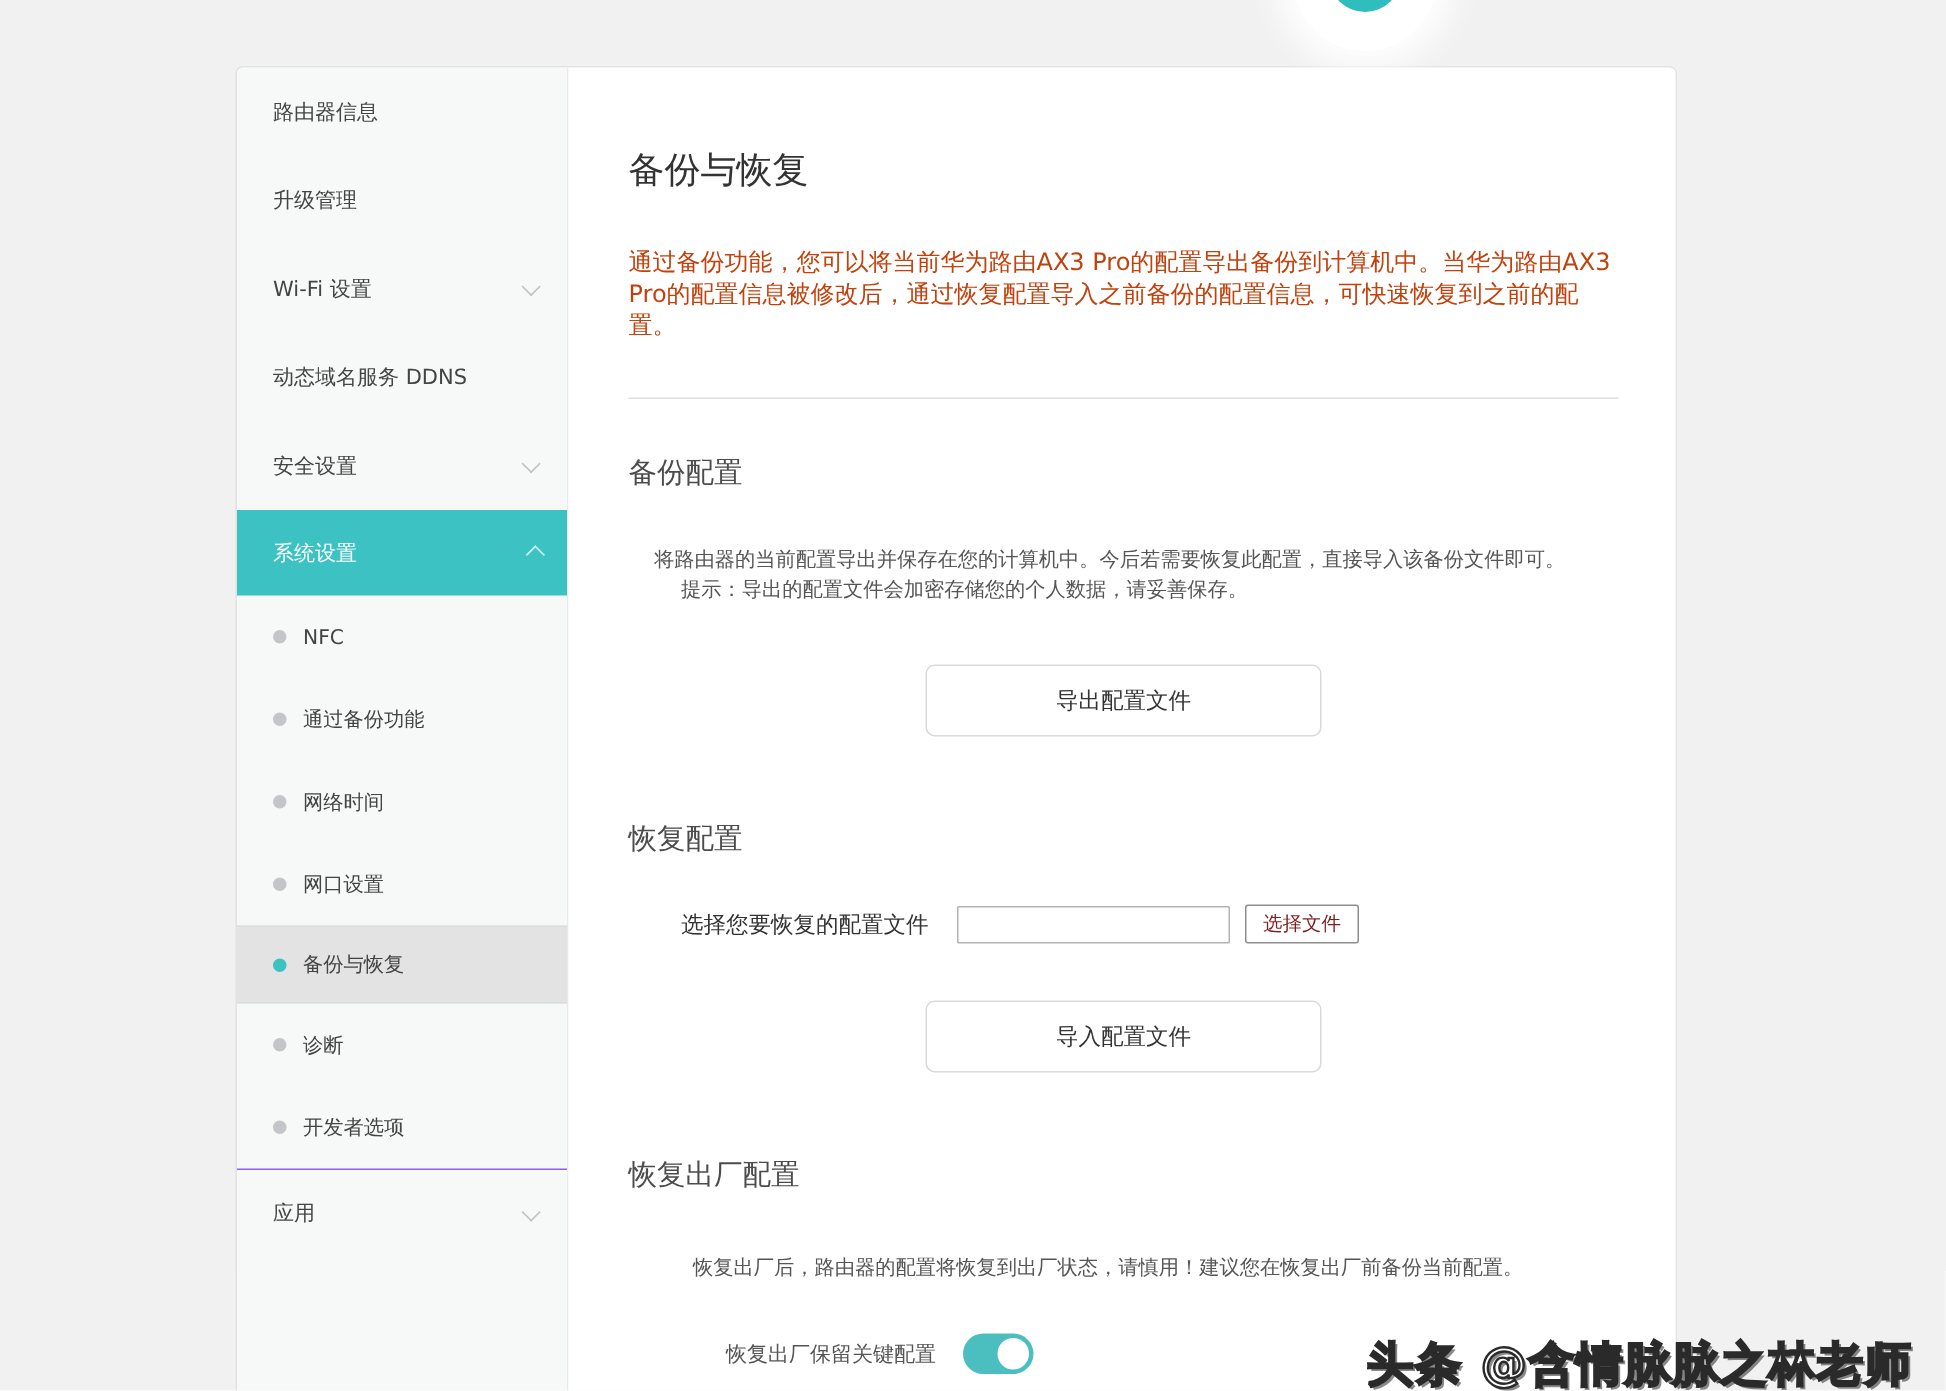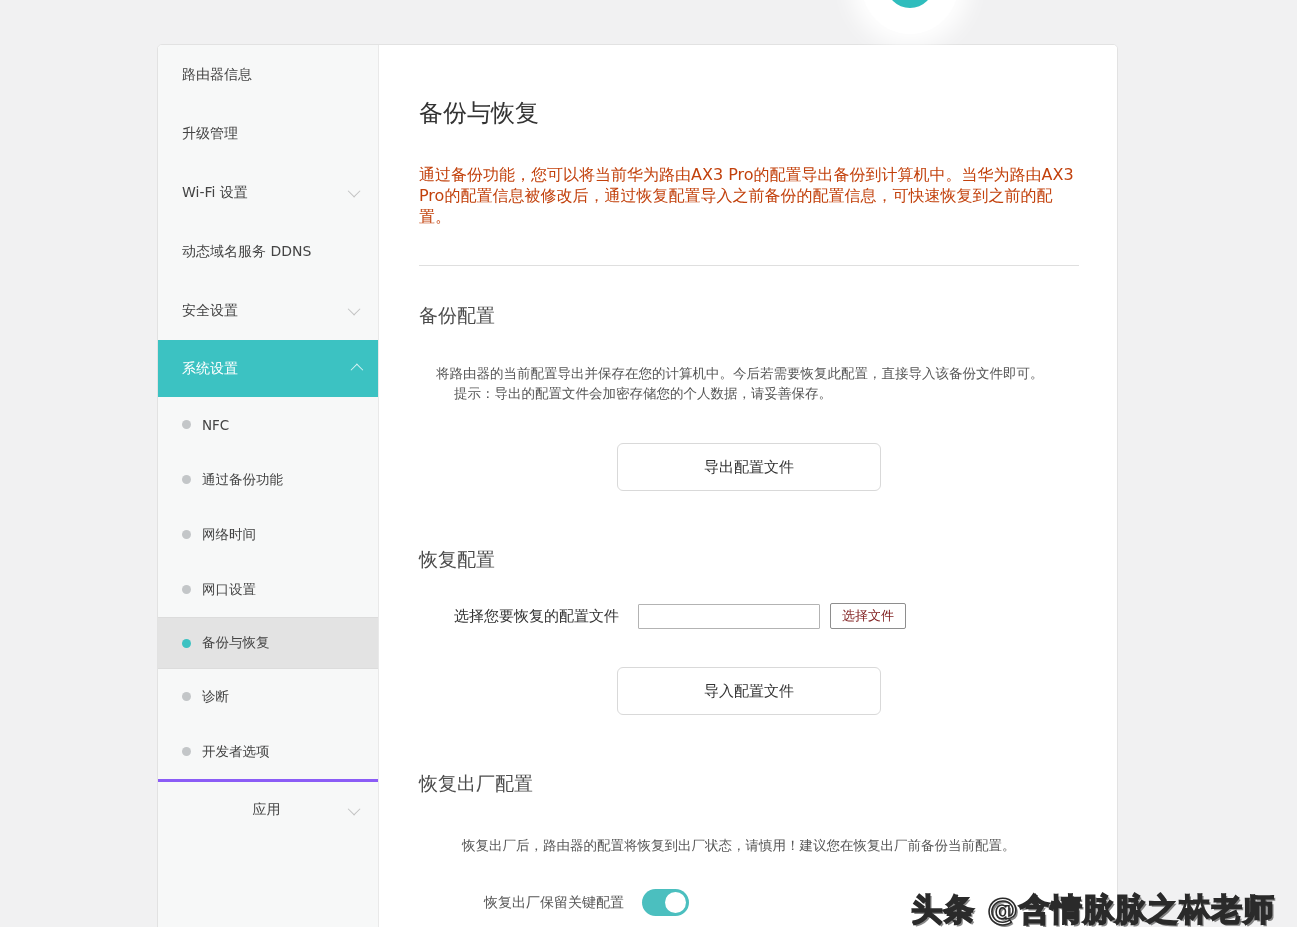--- a/index.html
+++ b/index.html
@@ -43,21 +43,21 @@
   }
   .nav-item .label { flex:1; }
   .nav-item.sub { height:55px; font-size:13.5px; }
   .nav-item.active {
     background:#3cc2c2; color:#fff; height:57px;
   }
   .nav-item.selected {
     background:#e3e3e3; height:52px;
     border-top:1px solid #dcdcdc; border-bottom:1px solid #dcdcdc;
   }
-  .nav-item.separated { border-top:3px solid #8b5cf6;text-align:center; }
+  .nav-item.separated { border-top:1px solid #8b5cf6; }
   .bullet {
     width:9px; height:9px; border-radius:50%;
     background:#c3c6c8; margin-right:11px; flex:0 0 9px;
   }
   .selected .bullet { background:#3cc2c2; }
   .chev {
     width:9px; height:9px;
     border-left:1.5px solid #c2c2c2; border-bottom:1.5px solid #c2c2c2;
     transform:rotate(-45deg) translateY(-2px);
   }

